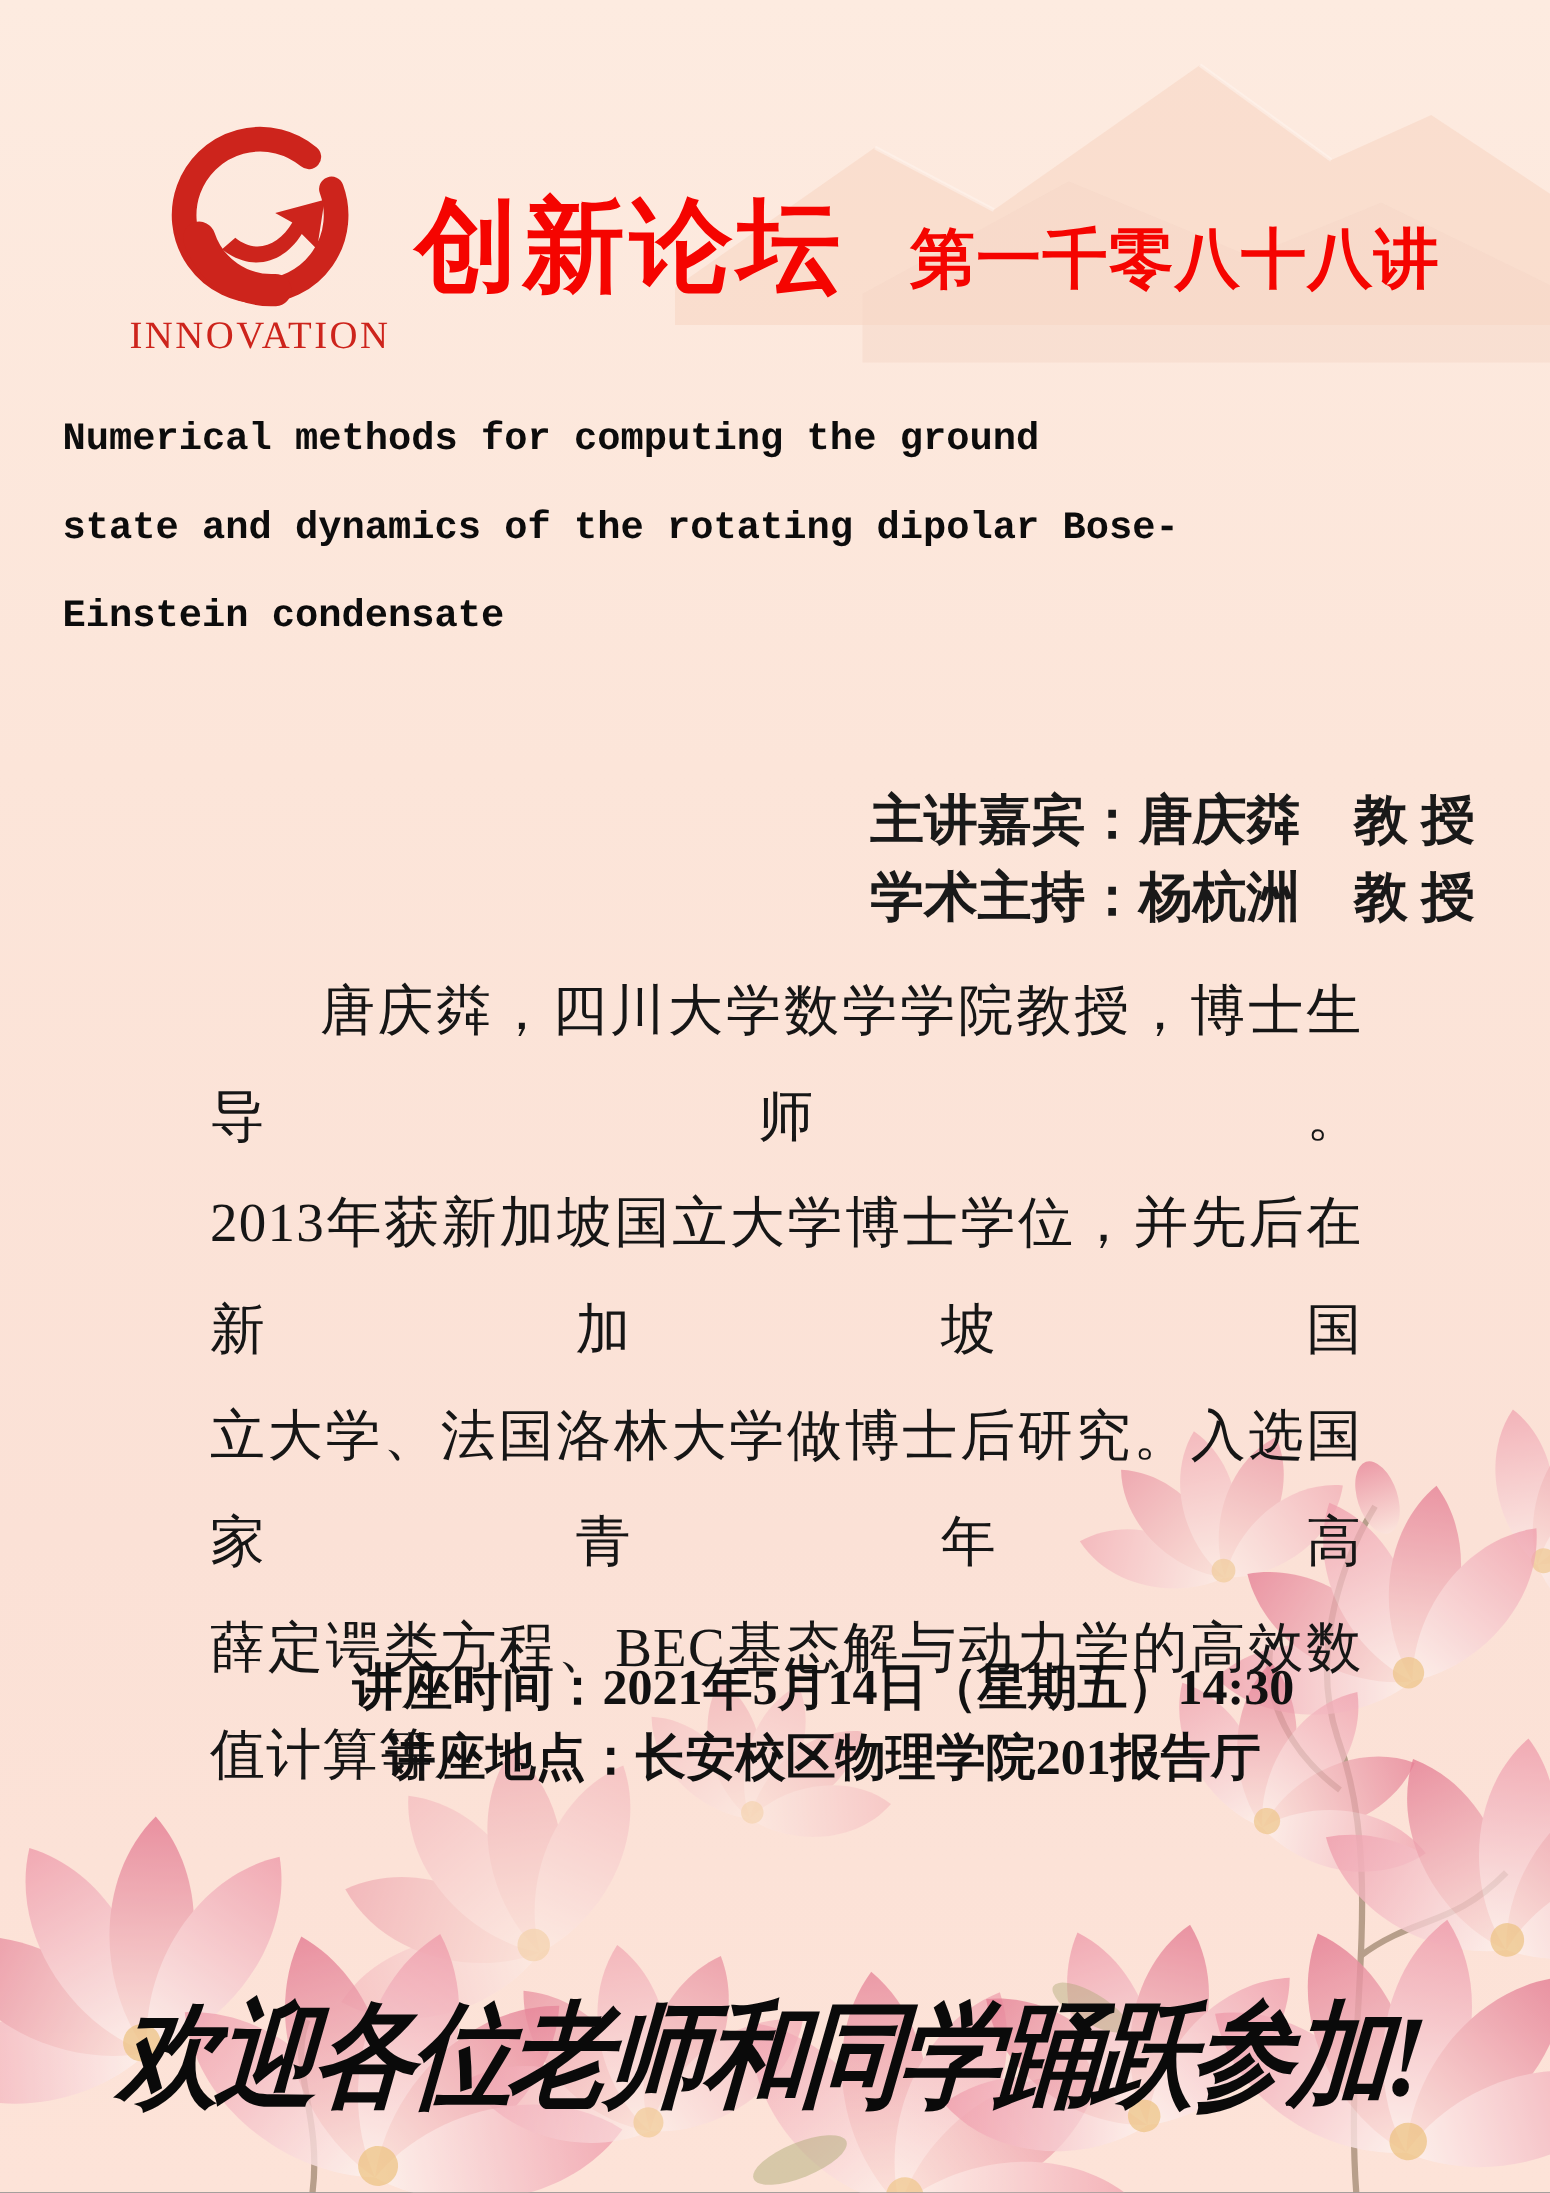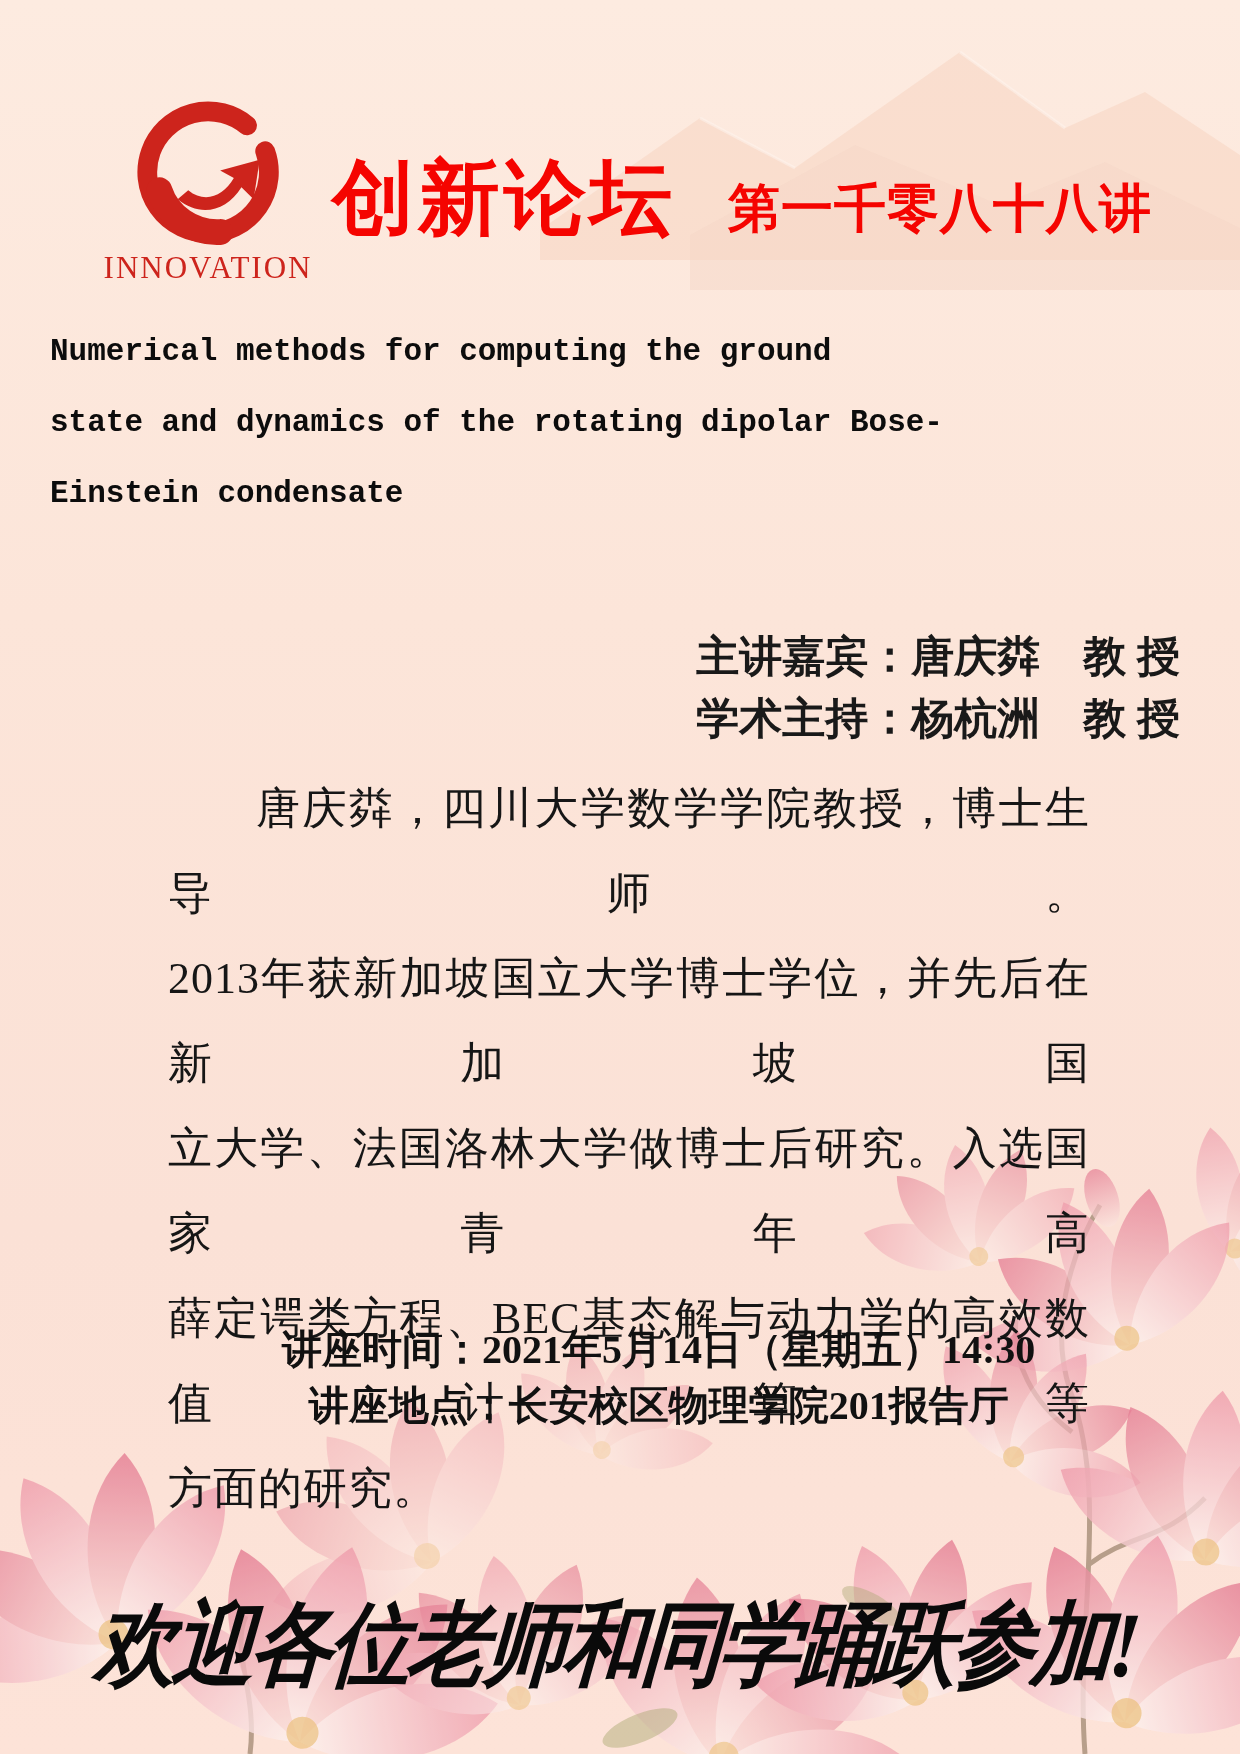--- a/index.html
+++ b/index.html
@@ -129,21 +129,20 @@
     <div class="speakers">
       <div>主讲嘉宾：唐庆粦　教 授</div>
       <div>学术主持：杨杭洲　教 授</div>
     </div>
 
     <div class="bio">
       <div class="bio-line">唐庆粦，四川大学数学学院教授，博士生导师。</div>
       <div class="bio-line">2013年获新加坡国立大学博士学位，并先后在新加坡国</div>
       <div class="bio-line">立大学、法国洛林大学做博士后研究。入选国家青年高</div>
       <div class="bio-line">薛定谔类方程、BEC基态解与动力学的高效数值计算等</div>
-      <div class="bio-line">方面的研究。</div>
     </div>
 
     <div class="details">
       <div>讲座时间：2021年5月14日（星期五）14:30</div>
       <div>讲座地点：长安校区物理学院201报告厅</div>
     </div>
 
     <div class="welcome">欢迎各位老师和同学踊跃参加!</div>
 
   </div>

